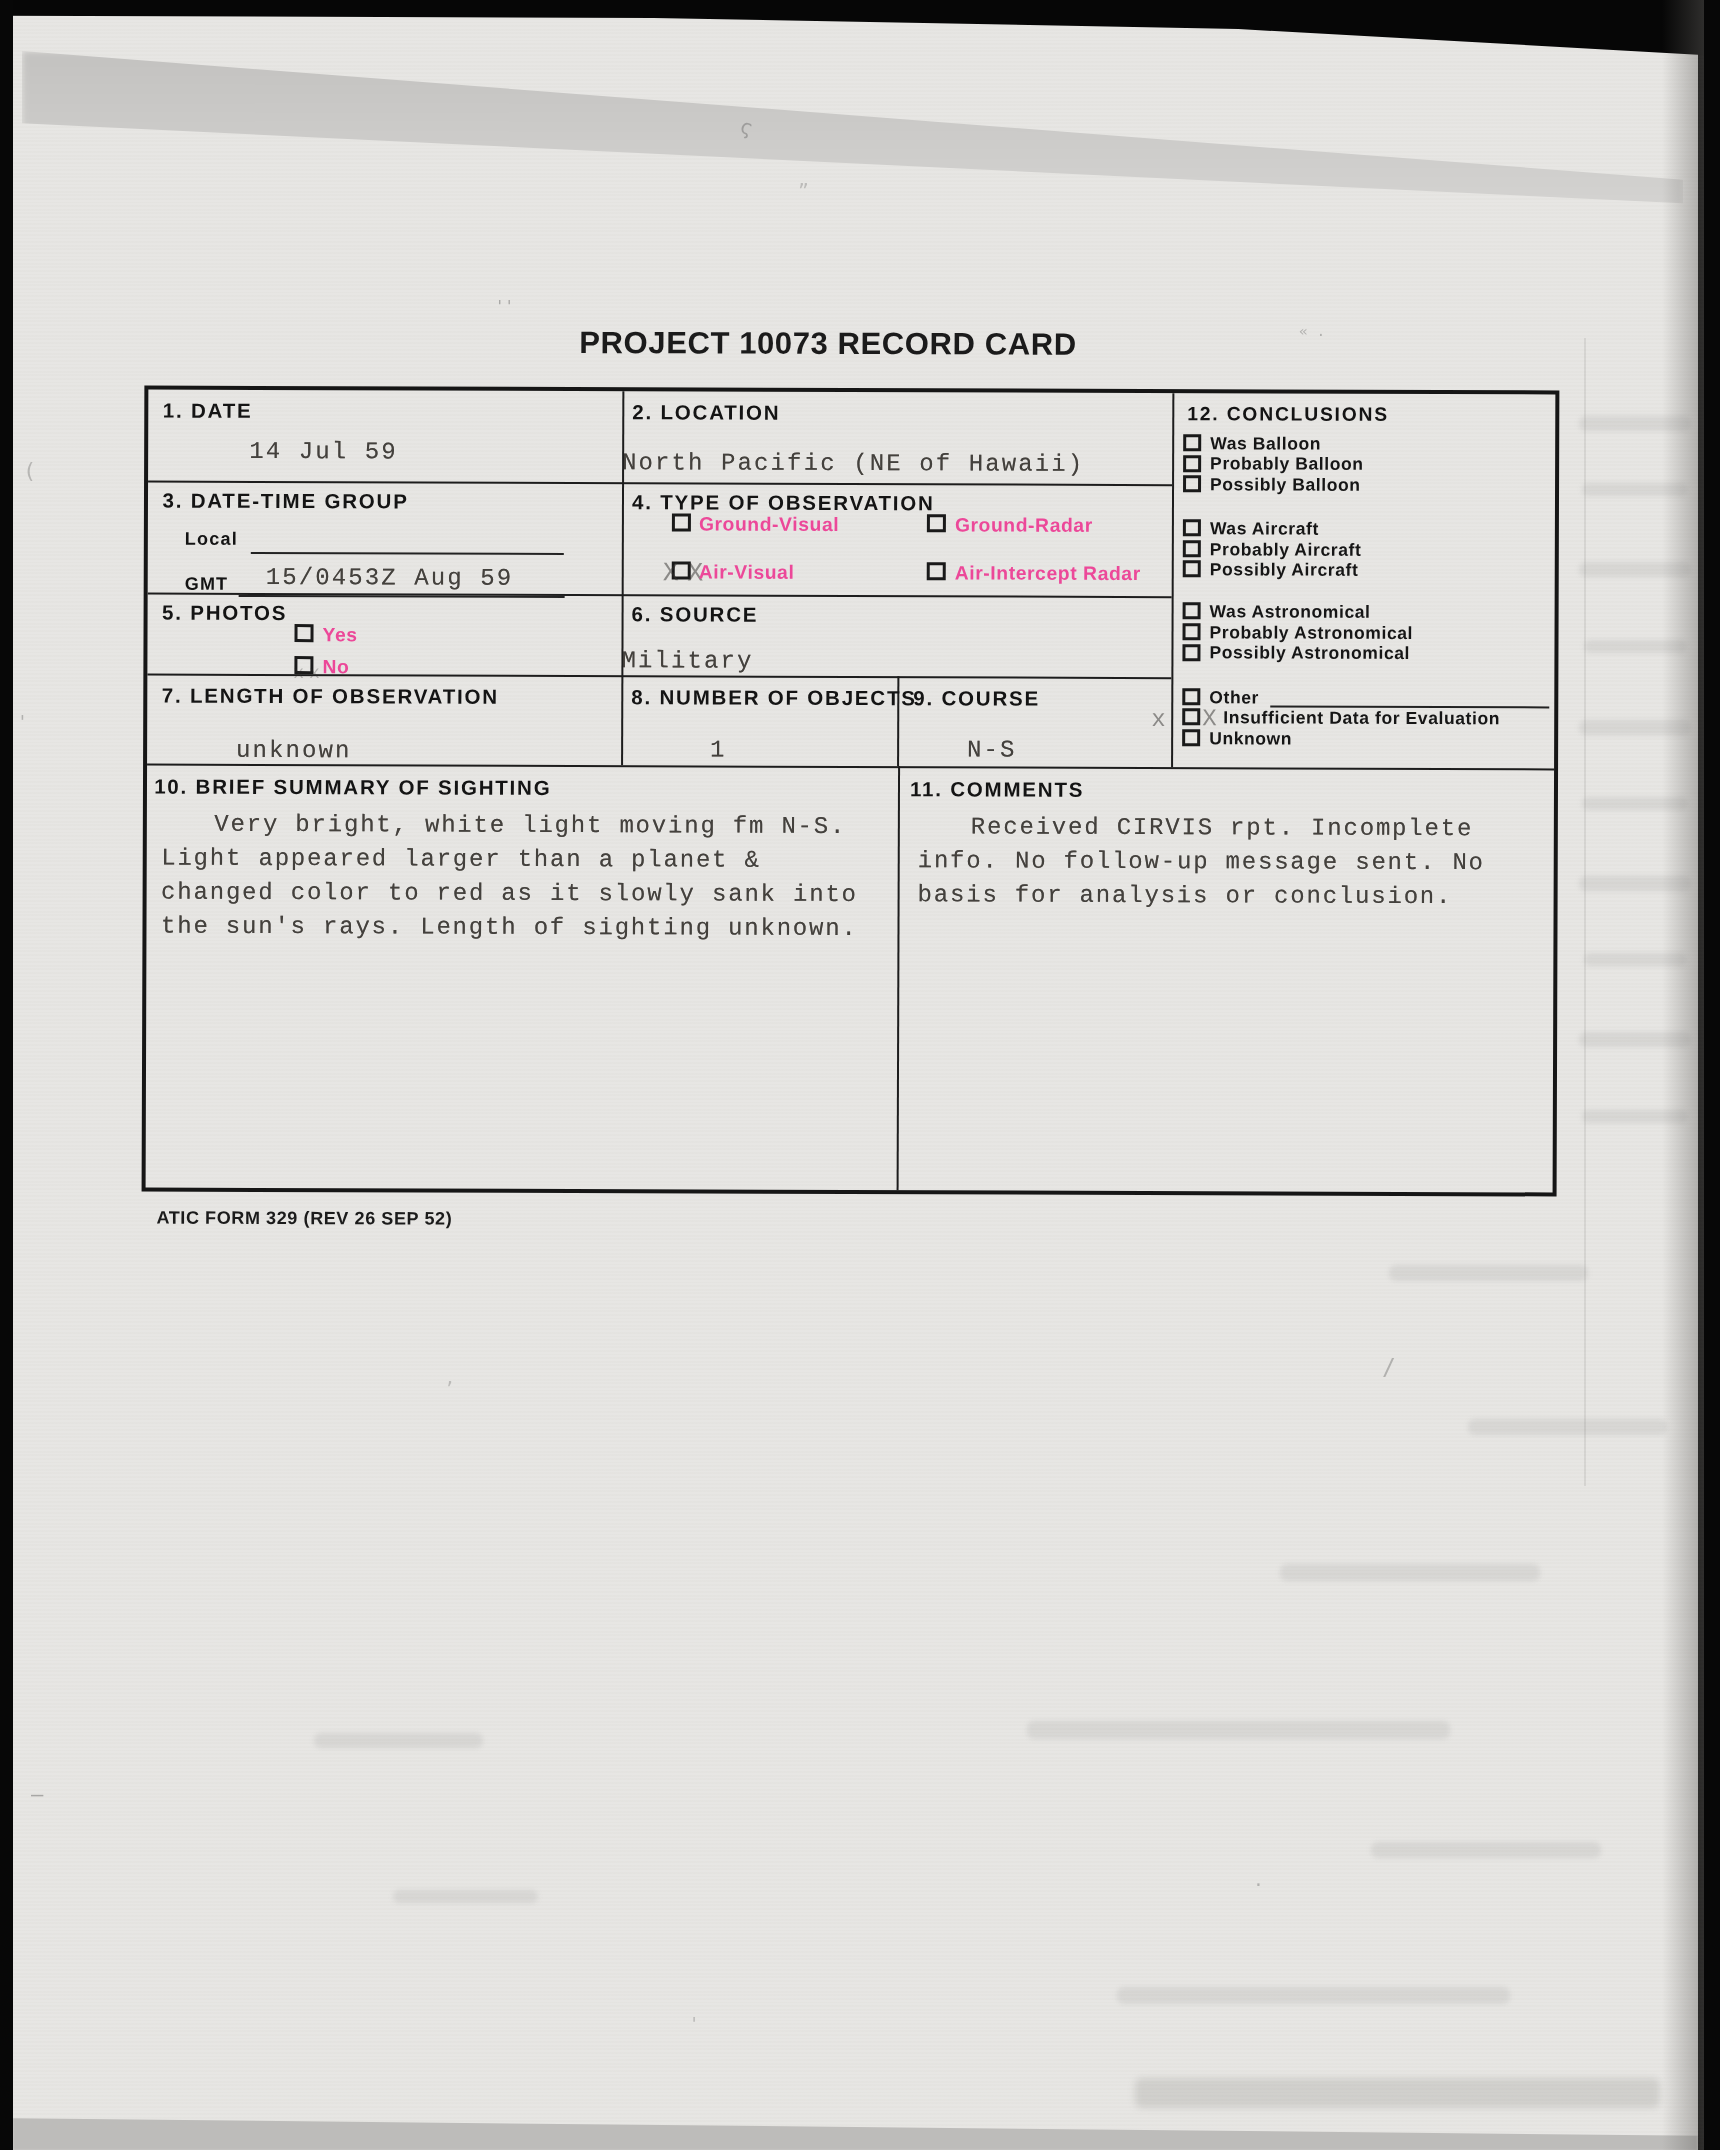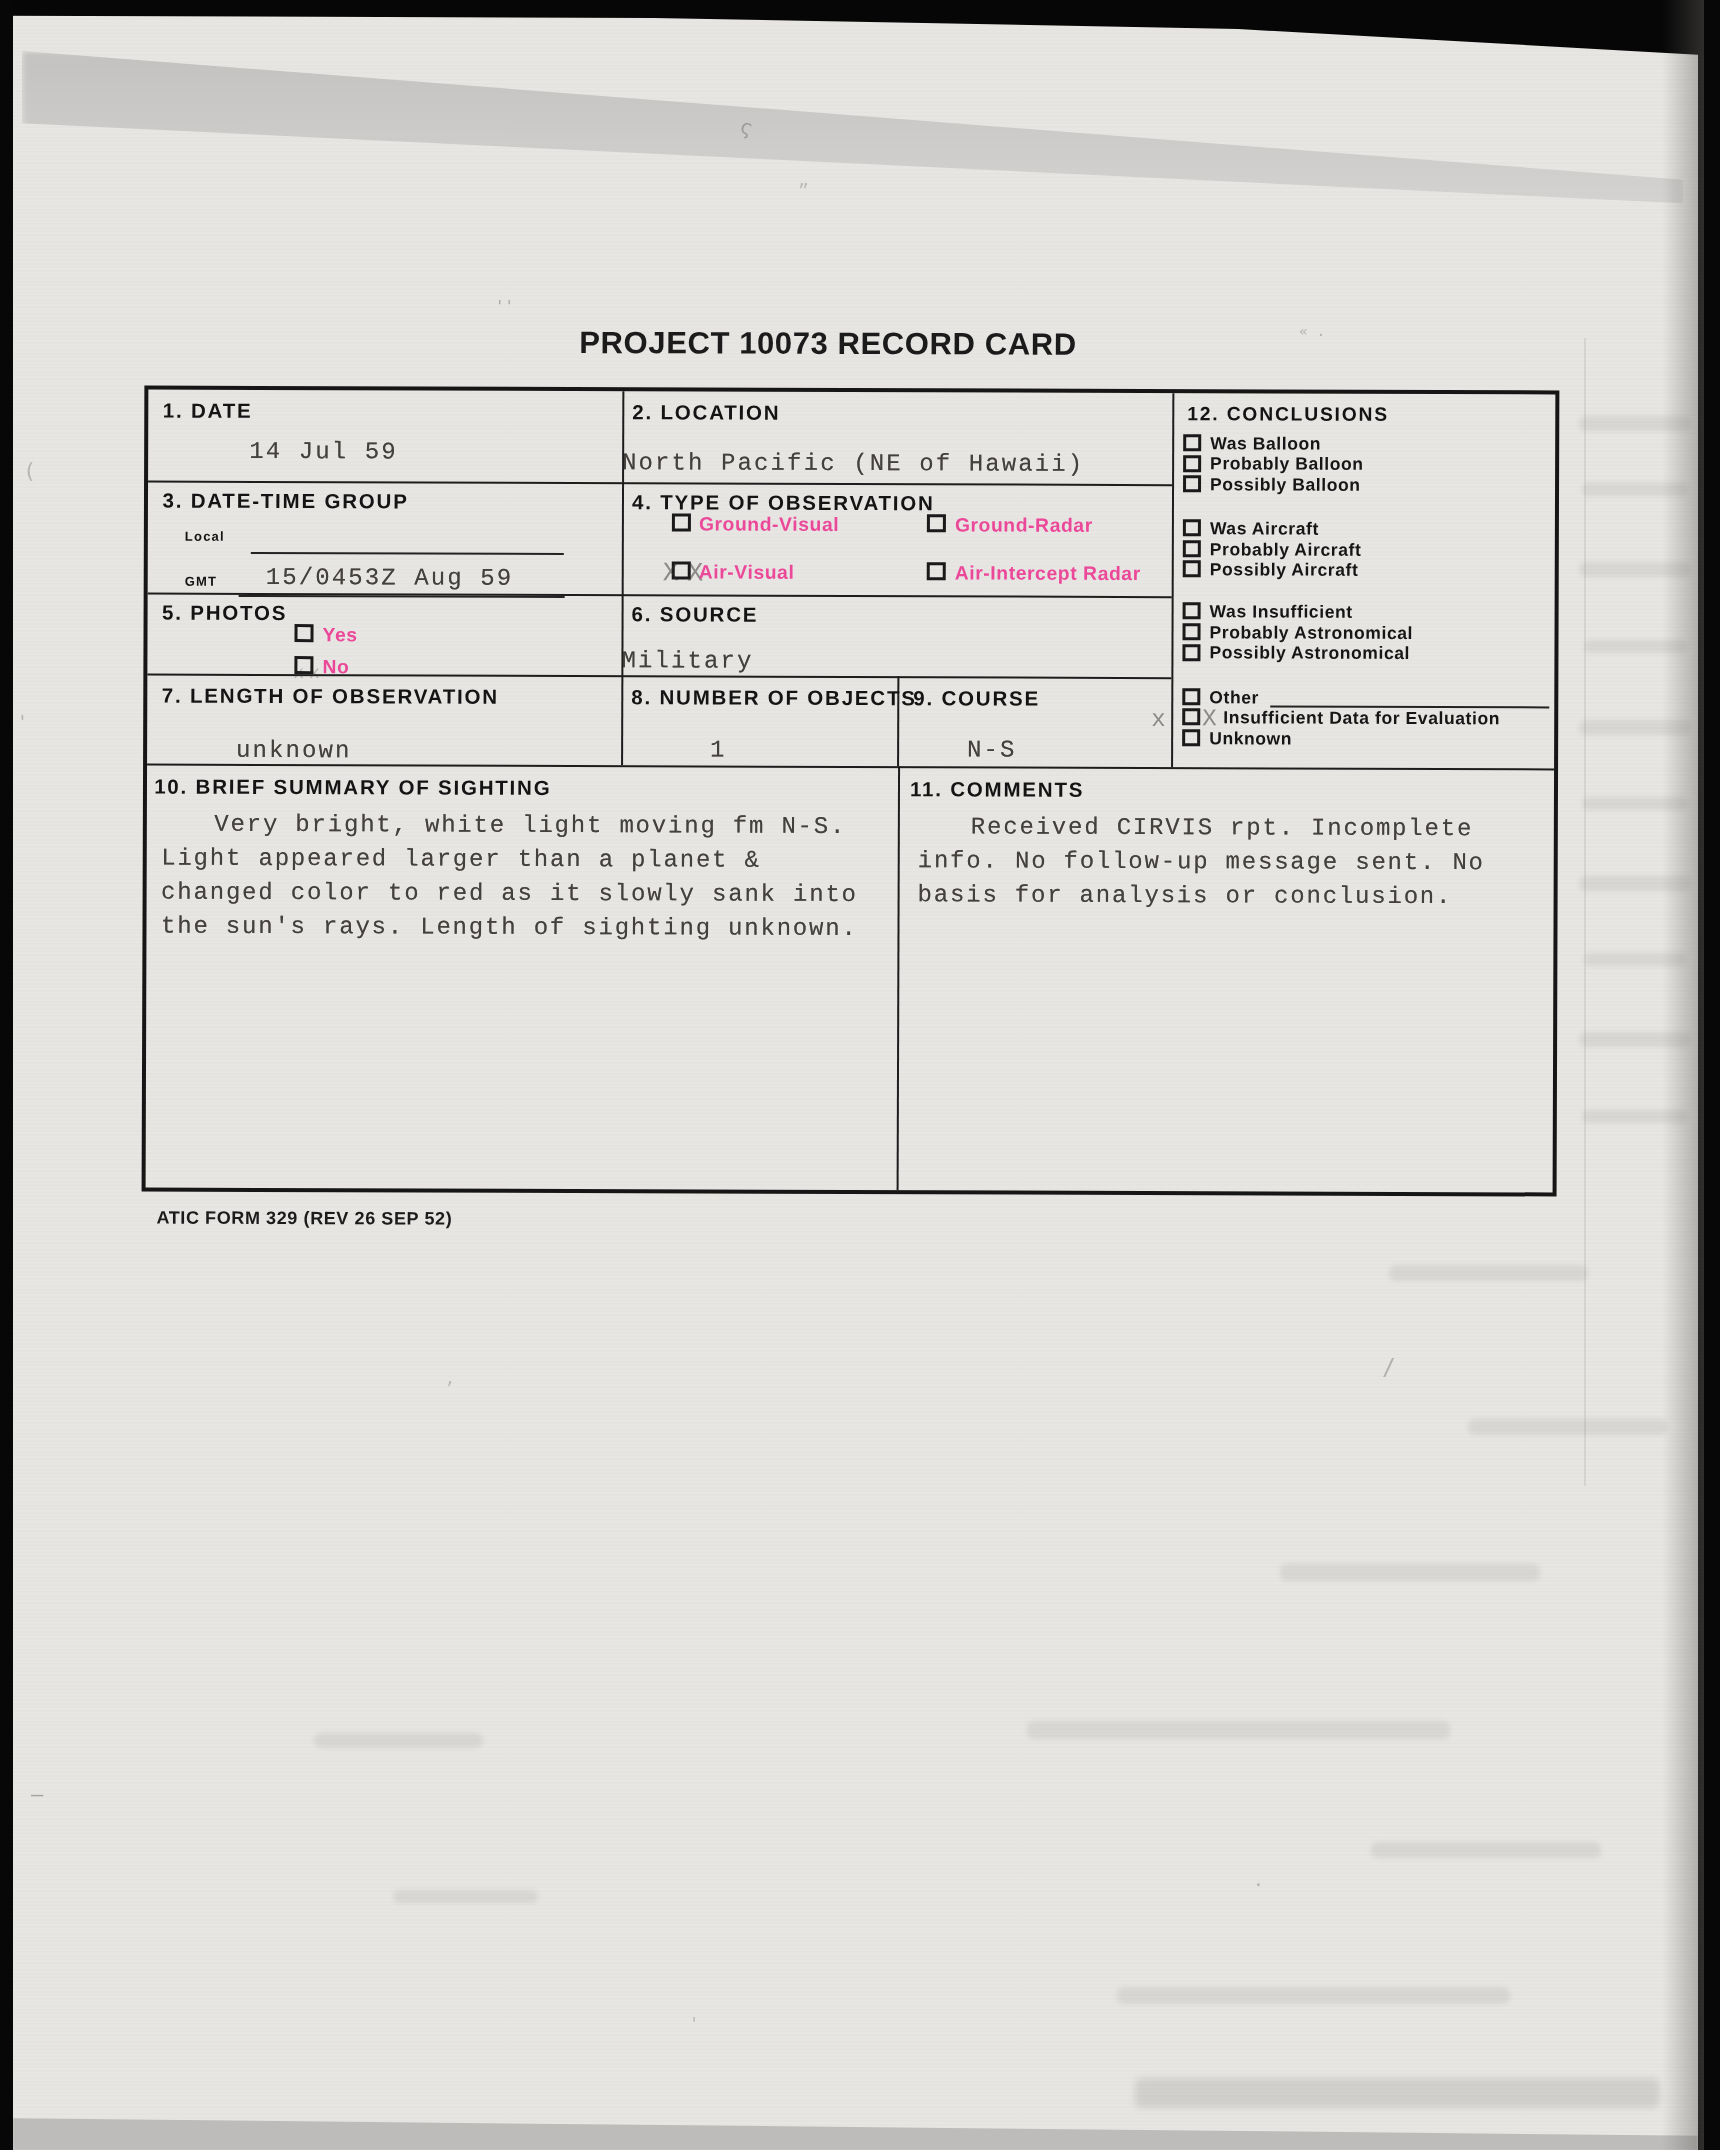--- a/index.html
+++ b/index.html
@@ -29,21 +29,21 @@
      transform:rotate(.2deg);transform-origin:846px 785px;color:#151515;}
   .doc-title{position:absolute;left:143px;top:326px;width:1415px;text-align:center;
      font-weight:bold;font-size:31px;letter-spacing:0.6px;color:#1b1b1b;}
   .doc-title span{display:inline-block;margin-left:-48px;}
   .card{position:absolute;left:143px;top:388px;width:1415px;height:806px;box-sizing:border-box;
      border:4.2px solid #161616;}
   .hline,.vline{position:absolute;background:#1d1d1d;}
   .hline{height:2.4px;}
   .vline{width:2.4px;}
   .lbl{position:absolute;font-weight:bold;font-size:20.5px;letter-spacing:1.8px;color:#141414;white-space:nowrap;}
-  .sublbl{position:absolute;font-weight:bold;font-size:13px;letter-spacing:1.2px;color:#141414;white-space:nowrap;}
+  .sublbl{position:absolute;font-weight:bold;font-size:18px;letter-spacing:1.2px;color:#141414;white-space:nowrap;}
   .type{position:absolute;font-family:"Liberation Mono","DejaVu Sans Mono",monospace;
      font-size:24px;letter-spacing:2.1px;color:#3a3733;opacity:.94;white-space:nowrap;
      text-shadow:0 0 0.6px rgba(55,50,45,.55);}
   .typeblock{position:absolute;font-family:"Liberation Mono","DejaVu Sans Mono",monospace;
      font-size:24px;letter-spacing:1.8px;line-height:34px;color:#3a3733;opacity:.94;
      text-shadow:0 0 0.6px rgba(55,50,45,.55);}
   .typeblock .ln{white-space:nowrap;}
   .typeblock .ln.indent{padding-left:53px;}
   .cb{position:absolute;width:13.3px;height:12px;border:3px solid #1a1a1a;background:transparent;}
   .cb.small{width:12px;height:11px;}
@@ -188,21 +188,21 @@
       <div class="c12lbl" style="left:1062px;top:81px;">Possibly Balloon</div>
 
       <span class="cb small" style="left:1035px;top:126px;"></span>
       <div class="c12lbl" style="left:1062px;top:125px;">Was Aircraft</div>
       <span class="cb small" style="left:1035px;top:147px;"></span>
       <div class="c12lbl" style="left:1062px;top:146px;">Probably Aircraft</div>
       <span class="cb small" style="left:1035px;top:167px;"></span>
       <div class="c12lbl" style="left:1062px;top:166px;">Possibly Aircraft</div>
 
       <span class="cb small" style="left:1035px;top:209px;"></span>
-      <div class="c12lbl" style="left:1062px;top:208px;">Was Insufficient</div>
+      <div class="c12lbl" style="left:1062px;top:208px;">Was Astronomical</div>
       <span class="cb small" style="left:1035px;top:230px;"></span>
       <div class="c12lbl" style="left:1062px;top:229px;">Probably Astronomical</div>
       <span class="cb small" style="left:1035px;top:251px;"></span>
       <div class="c12lbl" style="left:1062px;top:249px;">Possibly Astronomical</div>
 
       <span class="cb small" style="left:1035px;top:295px;"></span>
       <div class="c12lbl" style="left:1062px;top:294px;">Other</div>
       <div class="uline" style="left:1123px;top:289px;width:279px;height:23px;"></div>
 
       <span class="cb small" style="left:1035px;top:315px;"></span>

